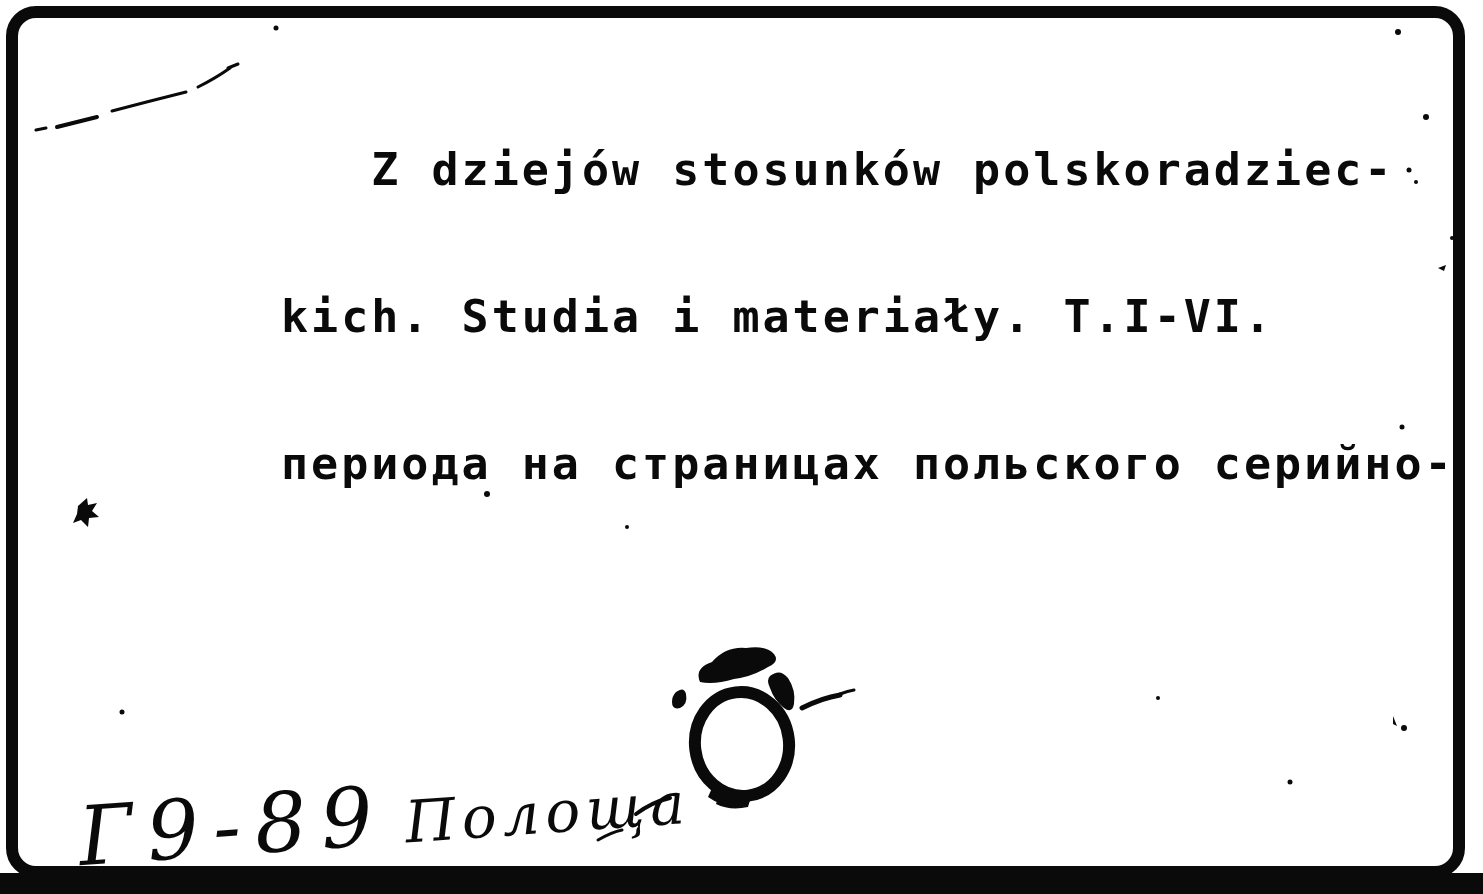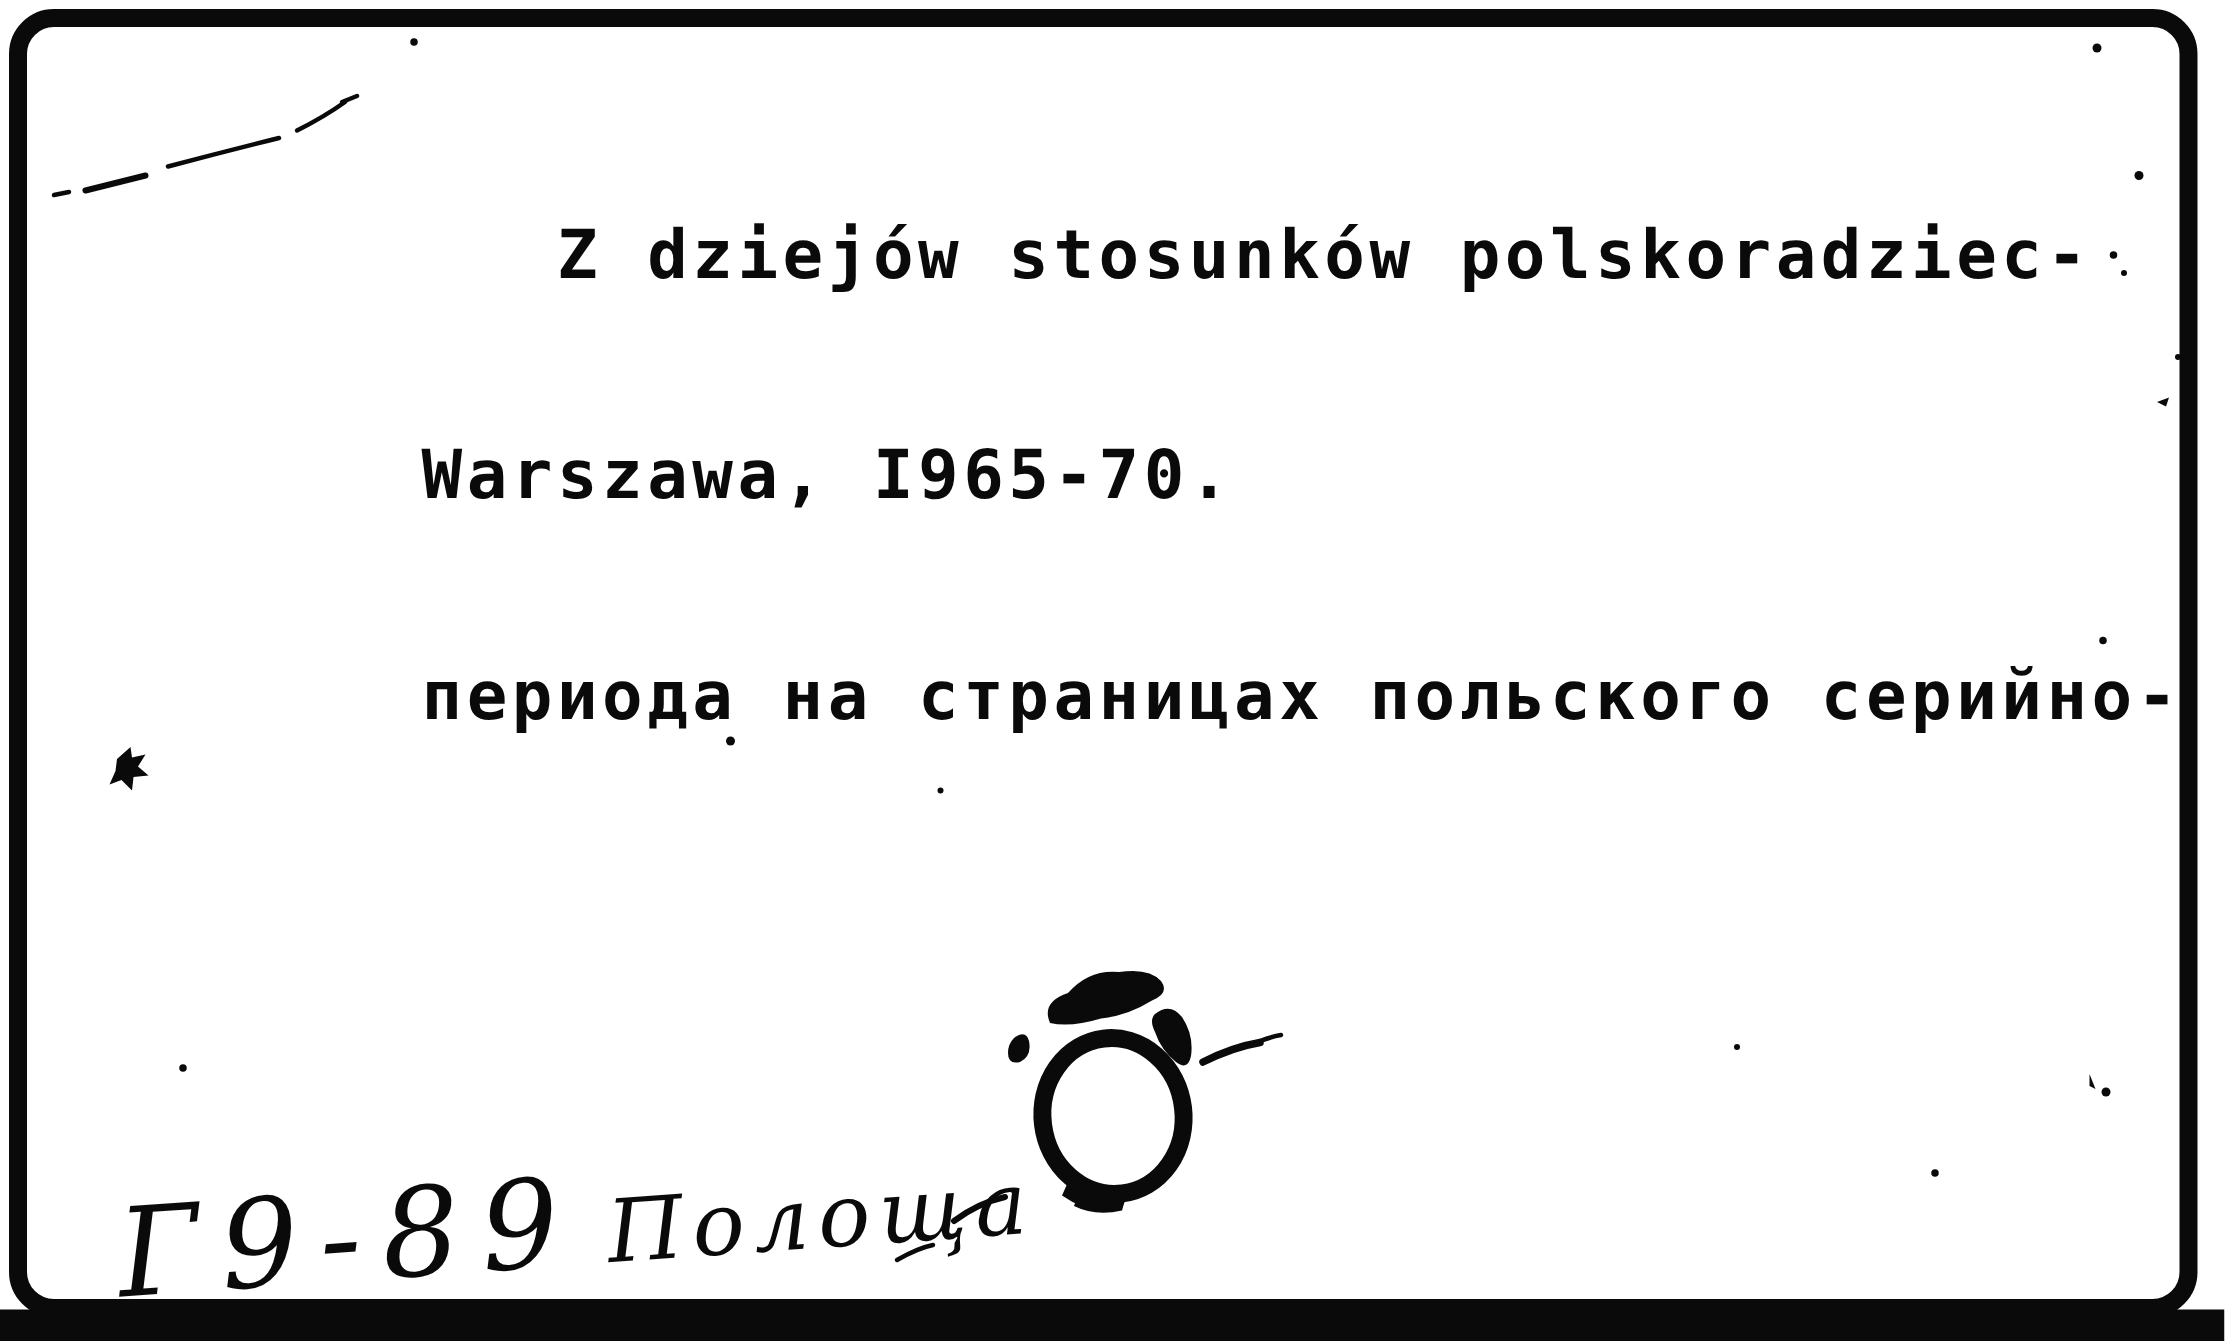--- a/index.html
+++ b/index.html
@@ -69,21 +69,21 @@
 </head>
 <body>
 
 <div class="scan">
 
   <div class="card-border"></div>
   <div class="bottom-band"></div>
 
   <div class="typed">
     <div class="line">   Z dziejów stosunków polskoradziec-</div>
-    <div class="line">Warszawa, I965-70.</div>
+    <div class="line">kich. Studia i materiały. T.I-VI.</div>
     <div class="line">периода на страницах польского серийно-</div>
     
     
     
   </div>
 
   <div class="handwriting">
     <span class="shelf">Г9-89</span><span class="word">Полоща</span>
   </div>
 

